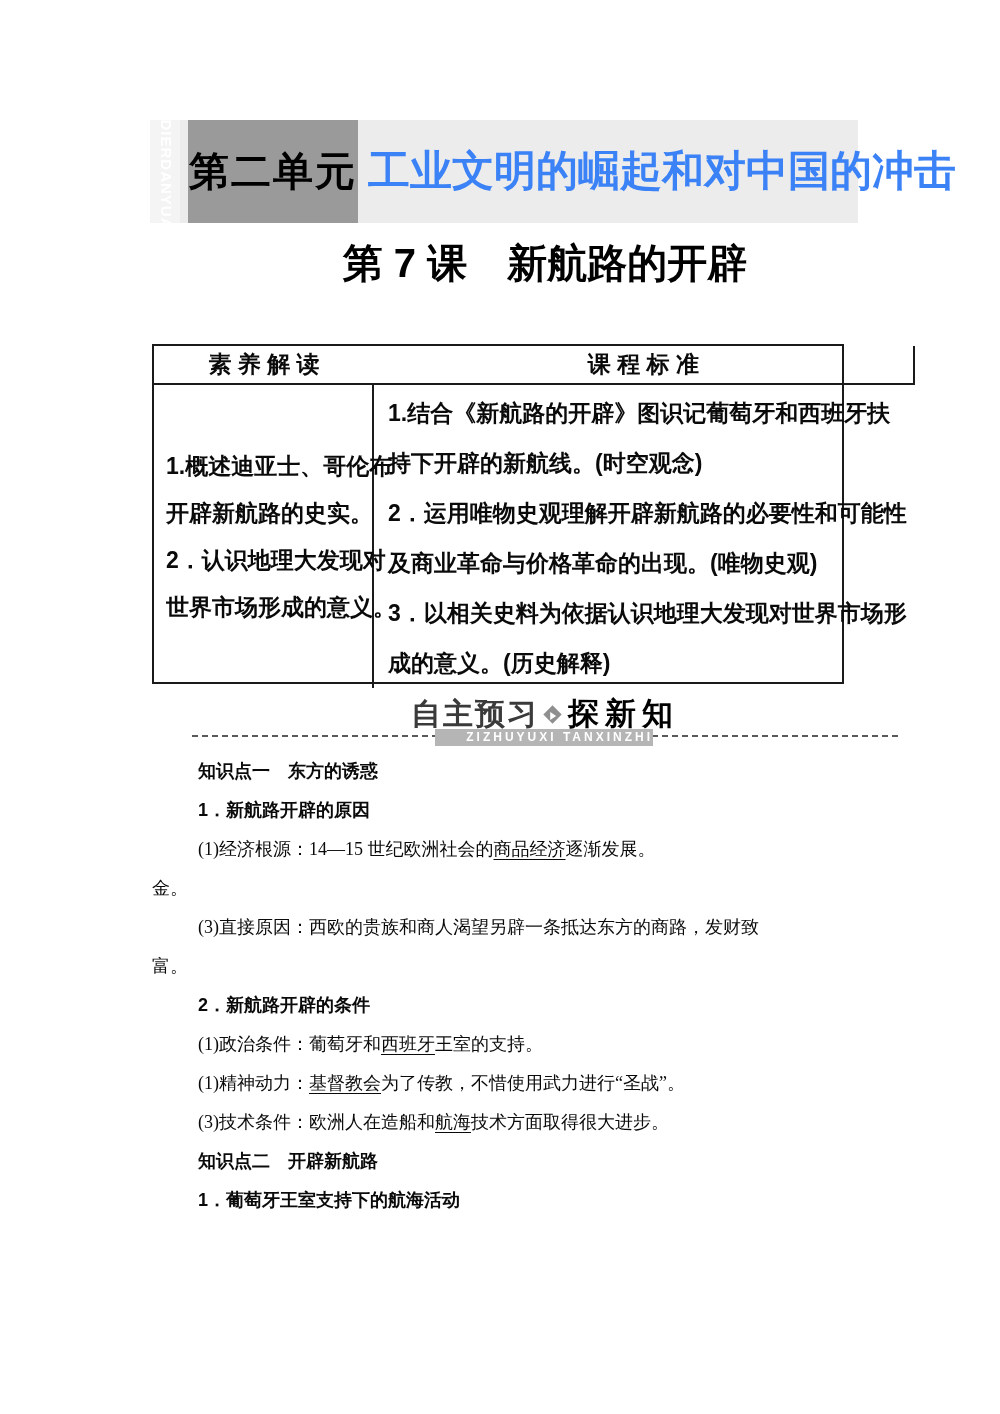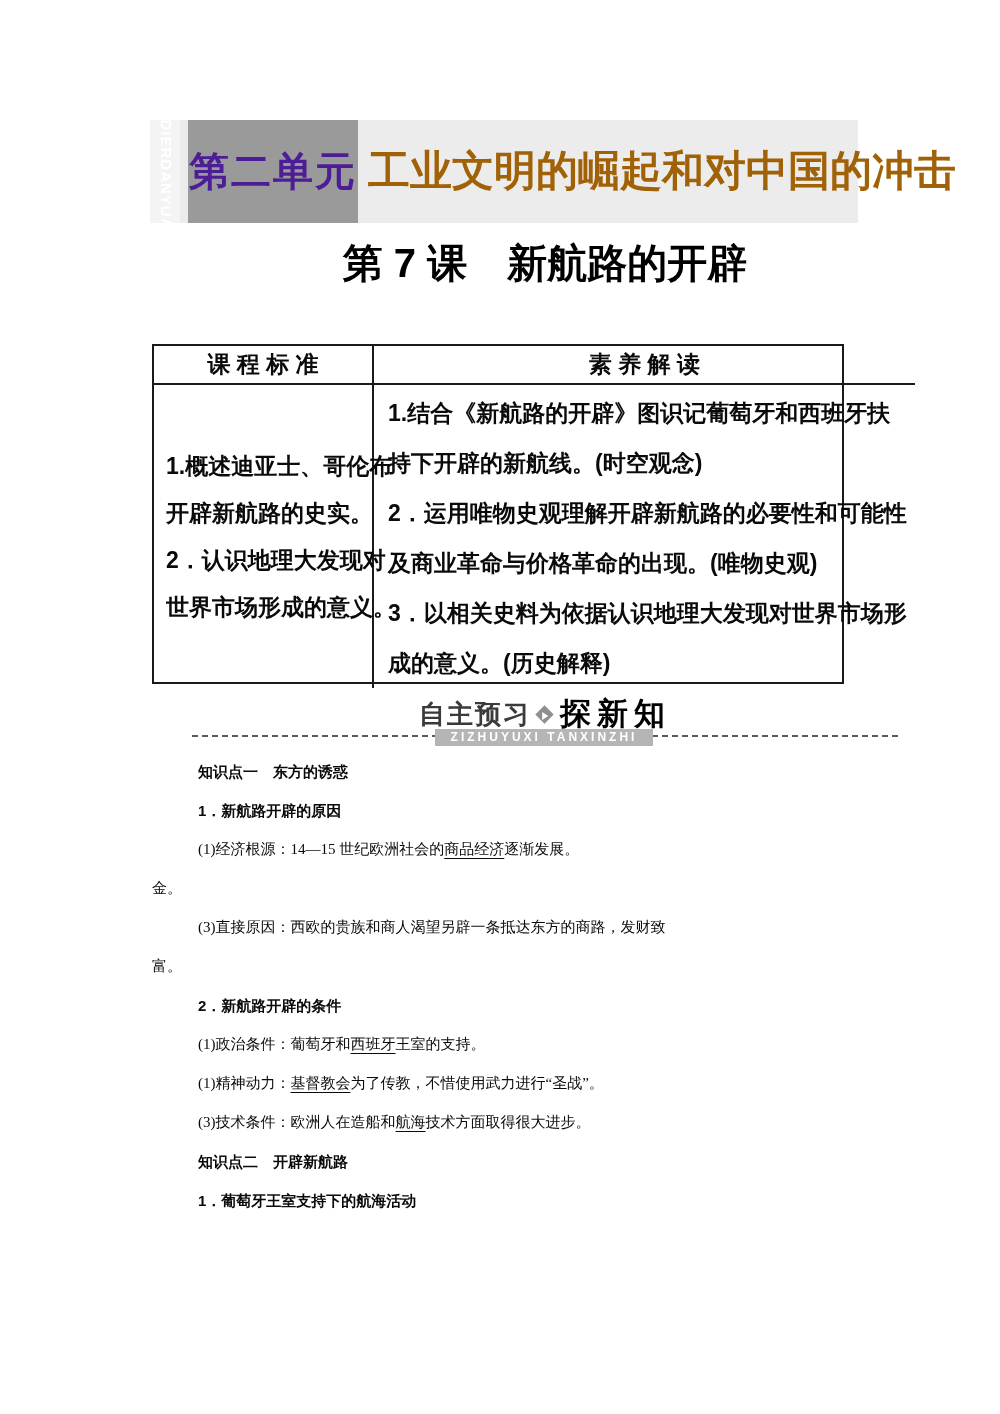--- a/index.html
+++ b/index.html
@@ -6,25 +6,25 @@
   .page{position:relative;width:1000px;height:1414px;background:#ffffff;overflow:hidden;
         font-family:"Liberation Serif","DejaVu Serif",serif;color:#0a0a0a;}
 
   
   .side-strip{position:absolute;left:150px;top:120px;width:30px;height:103px;background:#f4f4f4;}
   .side-strip-text{position:absolute;left:-36px;top:36px;width:103px;height:30px;line-height:30px;
         transform:rotate(90deg);text-align:center;color:#ffffff;
         font-family:"Liberation Sans","DejaVu Sans",sans-serif;font-weight:bold;font-size:15px;letter-spacing:1px;}
   .header-band{position:absolute;left:180px;top:120px;width:678px;height:103px;background:#ececec;}
   .unit-box{position:absolute;left:188px;top:120px;width:170px;height:103px;background:#9a9a9a;
-        display:flex;align-items:center;justify-content:center;color:#4c1d95;
+        display:flex;align-items:center;justify-content:center;color:#000000;
         font-family:"Liberation Sans","DejaVu Sans",sans-serif;font-weight:bold;font-size:40px;letter-spacing:2px;}
   .unit-title{position:absolute;left:368px;top:120px;width:490px;height:105px;line-height:103px;
         text-align:left;font-family:"Liberation Serif","DejaVu Serif",serif;
-        font-weight:900;font-size:42px;color:#a16207;white-space:nowrap;}
+        font-weight:900;font-size:42px;color:#3b82f6;white-space:nowrap;}
 
   
   .lesson-title{position:absolute;left:190px;top:236px;width:710px;text-align:center;
         font-family:Liberation Sans, sans-serif;font-weight:bold;font-size:40px;color:#000;}
 
   
   .std-table{position:absolute;left:152px;top:344px;width:692px;height:340px;
         border:2px solid #1a1a1a;box-sizing:border-box;
         display:grid;grid-template-columns:220px 1fr;grid-template-rows:39px 1fr;}
   .std-table .cell{box-sizing:border-box;}
@@ -35,56 +35,56 @@
   .td-left{display:flex;flex-direction:column;justify-content:center;padding:0 8px 0 12px;}
   .td-left .tline{line-height:47px;white-space:nowrap;}
   .td-right{padding:3px 8px 0 14px;}
   .td-right .tline{line-height:50px;white-space:nowrap;}
 
   
   .dash-line{position:absolute;left:192px;top:735px;width:706px;height:0;border-top:2px dashed #5a5a5a;}
   .banner-title{position:absolute;left:300px;top:695px;width:490px;height:38px;
         display:flex;align-items:center;justify-content:center;background:#ffffff;}
   .banner-left{font-family:"Liberation Sans","DejaVu Sans",sans-serif;font-weight:700;
-        font-size:26px;color:#3a3a3a;letter-spacing:2px;}
+        font-size:30px;color:#3a3a3a;letter-spacing:2px;}
   .diamond{width:13px;height:13px;background:#8f8f8f;transform:rotate(45deg);margin:0 9px 0 7px;
         display:inline-flex;align-items:center;justify-content:center;}
   .diamond .tri{width:0;height:0;border-left:6px solid #ffffff;border-top:4px solid transparent;
         border-bottom:4px solid transparent;transform:rotate(-45deg);margin-left:2px;}
   .banner-right{font-family:Liberation Sans, sans-serif;font-weight:900;
         font-size:31px;color:#000;letter-spacing:6px;}
   .banner-bar{position:absolute;left:435px;top:729px;width:218px;height:17px;background:#b5b5b5;
-        color:#ffffff;text-align:center;line-height:17px;
+        color:#ffffff;text-align:right;line-height:17px;
         font-family:"Liberation Sans","DejaVu Sans",sans-serif;font-weight:bold;font-size:12px;letter-spacing:3px;}
 
   
   .body-text{position:absolute;left:152px;top:752px;width:720px;}
-  .body-line{font-size:15px;line-height:39px;white-space:nowrap;
+  .body-line{font-size:18px;line-height:39px;white-space:nowrap;
         font-family:"Liberation Serif","DejaVu Serif",serif;color:#0a0a0a;}
   .body-line.bold{font-family:"Liberation Sans","DejaVu Sans",sans-serif;font-weight:bold;}
   .body-line.indent{padding-left:46px;}
   .body-line .u{text-decoration:underline;text-underline-offset:4px;}
 </style>
 </head>
 <body>
 
 <div class="page">
 
   <div class="side-strip">
     <div class="side-strip-text">DIERDANYUAN</div>
   </div>
   <div class="header-band"></div>
   <div class="unit-box">第二单元</div>
   <div class="unit-title">工业文明的崛起和对中国的冲击</div>
 
   <div class="lesson-title">第 7 课　新航路的开辟</div>
 
   <div class="std-table">
+    <div class="cell th">素 养 解 读</div>
     <div class="cell th col-left">课 程 标 准</div>
-    <div class="cell th">素 养 解 读</div>
     <div class="cell td td-left col-left">
       <div class="tline">1.概述迪亚士、哥伦布</div>
       <div class="tline">开辟新航路的史实。</div>
       <div class="tline">2．认识地理大发现对</div>
       <div class="tline">世界市场形成的意义。</div>
     </div>
     <div class="cell td td-right">
       <div class="tline">1.结合《新航路的开辟》图识记葡萄牙和西班牙扶</div>
       <div class="tline">持下开辟的新航线。(时空观念)</div>
       <div class="tline">2．运用唯物史观理解开辟新航路的必要性和可能性</div>

